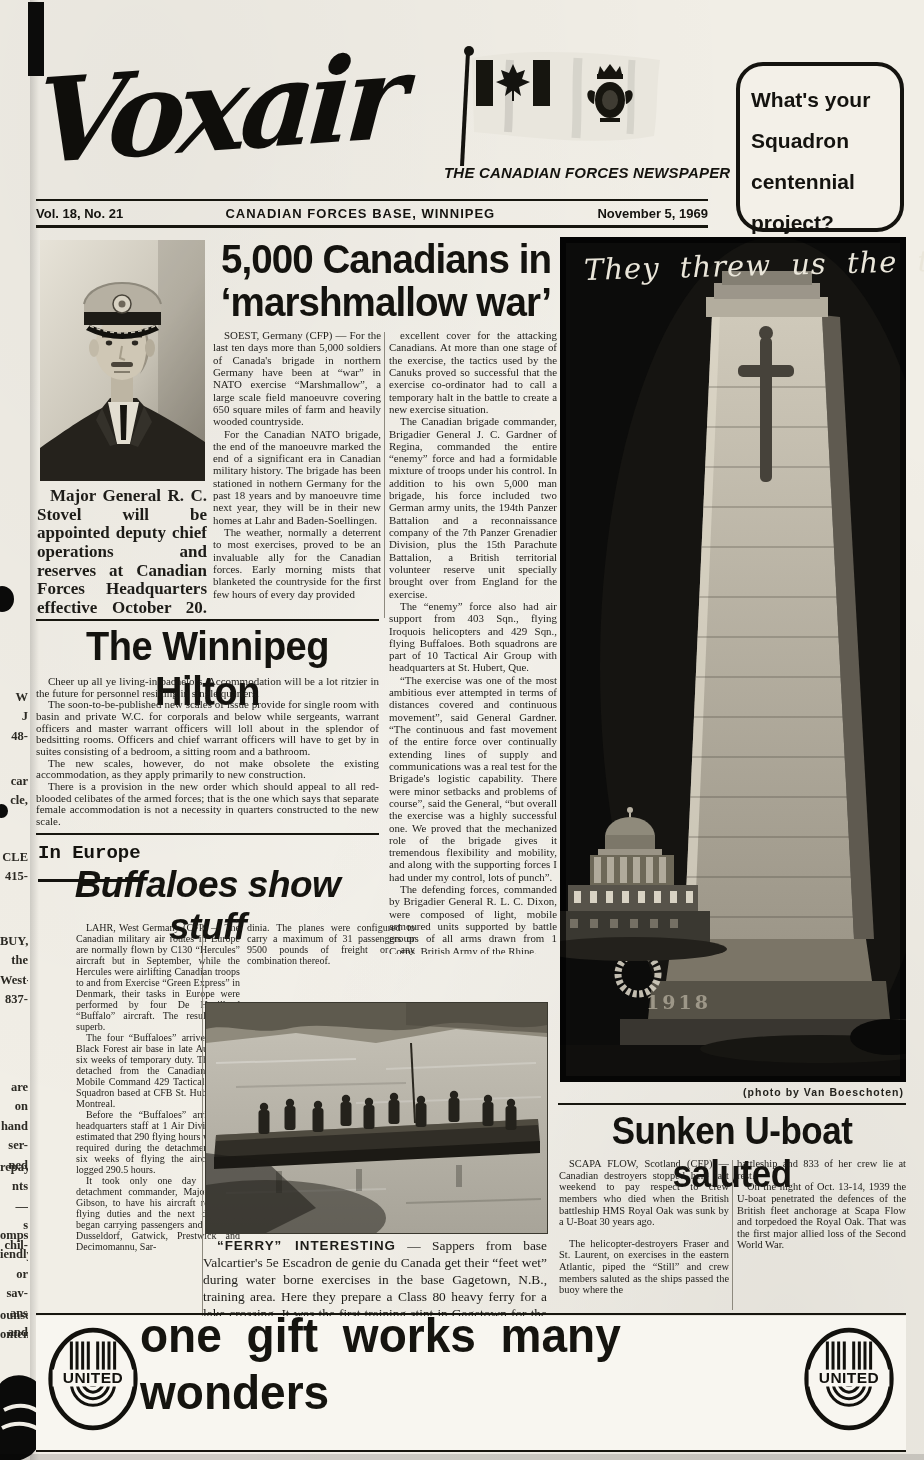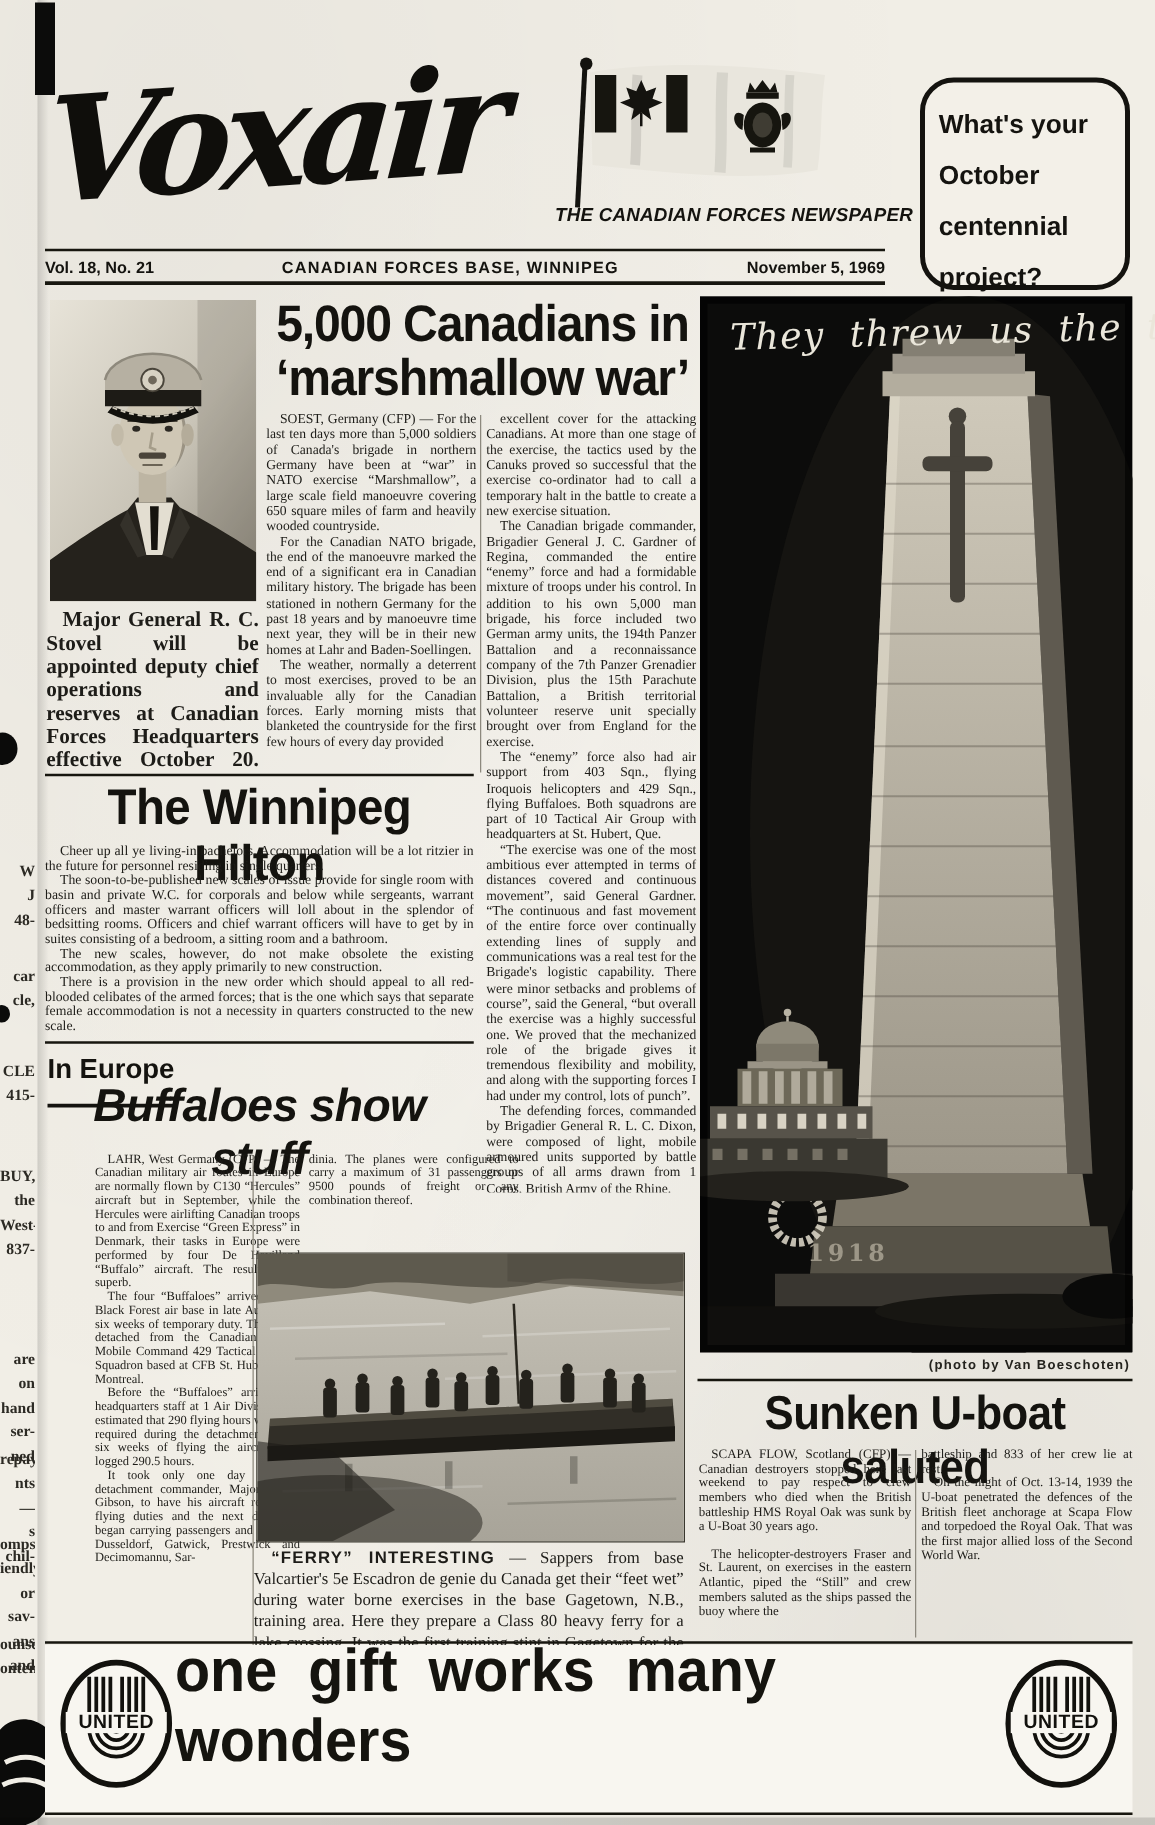--- a/index.html
+++ b/index.html
@@ -34,21 +34,21 @@
   .bf{font-size:10px;line-height:1.1;text-align:justify;overflow:hidden;margin-left:40px;}
   .bf p{margin:0;text-indent:10px;}
   .ub{font-size:10.4px;line-height:1.12;text-align:justify;overflow:hidden;}
   .ub p{margin:0;text-indent:10px;}
   .mt{margin-top:10px !important;}
   .photocap{font-size:17px;font-weight:bold;line-height:1.1;text-align:justify;overflow:hidden;}
   .photocap p{margin:0;text-indent:13px;}
   .ferrycap{font-size:13.4px;line-height:1.26;text-align:justify;overflow:hidden;}
   .ferrycap p{margin:0;text-indent:14px;}
   .ferrycap .lead{font-family:"Liberation Sans",sans-serif;font-weight:bold;letter-spacing:1px;}
-  .kicker{font-family:Liberation Sans, sans-serif;font-weight:bold;font-size:22px;color:#14130f;
+  .kicker{font-family:Liberation Mono, monospace;font-weight:bold;font-size:19px;color:#14130f;
           border-bottom:3px solid #14130f;padding-bottom:15px;display:inline-block;}
   .credit{font-family:"Liberation Sans",sans-serif;font-size:10.5px;font-weight:bold;
           letter-spacing:1px;color:#24231e;text-align:right;}
   .script-overlay{font-family:"DejaVu Serif",serif;font-style:italic;font-size:29px;
           color:#eae6da;letter-spacing:1px;word-spacing:10px;transform:rotate(-1.5deg);
           white-space:nowrap;text-align:center;}
   .slogan{font-family:"Liberation Sans",sans-serif;font-weight:bold;font-size:46px;
           color:#15140f;word-spacing:12px;letter-spacing:0;display:flex;
           align-items:center;justify-content:center;transform:scaleY(1.05);}
   .frag{font-size:12.5px;font-weight:bold;line-height:1.55;color:#2c2a24;
@@ -123,21 +123,21 @@
   <div class="abs rule" style="left:36px;top:199px;width:672px;height:2px;"></div>
   <div class="abs dateline" style="left:36px;top:203px;width:672px;height:21px;">
     <span>Vol. 18, No. 21</span>
     <span class="mid">CANADIAN FORCES BASE, WINNIPEG</span>
     <span>November 5, 1969</span>
   </div>
   <div class="abs rule" style="left:36px;top:225px;width:672px;height:3px;"></div>
 
   <div class="abs promo" style="left:736px;top:62px;width:138px;height:136px;border-radius:27px;">
     <div>What's your</div>
-    <div>October</div>
+    <div>Squadron</div>
     <div>centennial</div>
     <div>project?</div>
   </div>
 
   <div class="abs hl" style="left:210px;top:238px;width:352px;font-size:41px;line-height:1.05;text-align:center;letter-spacing:-1px;transform:scaleX(0.94);transform-origin:center top;">
     <div>5,000 Canadians in</div>
     <div>‘marshmallow war’</div>
   </div>
 
   <svg class="abs" style="left:40px;top:240px;" width="165" height="241" viewBox="0 0 165 241">

